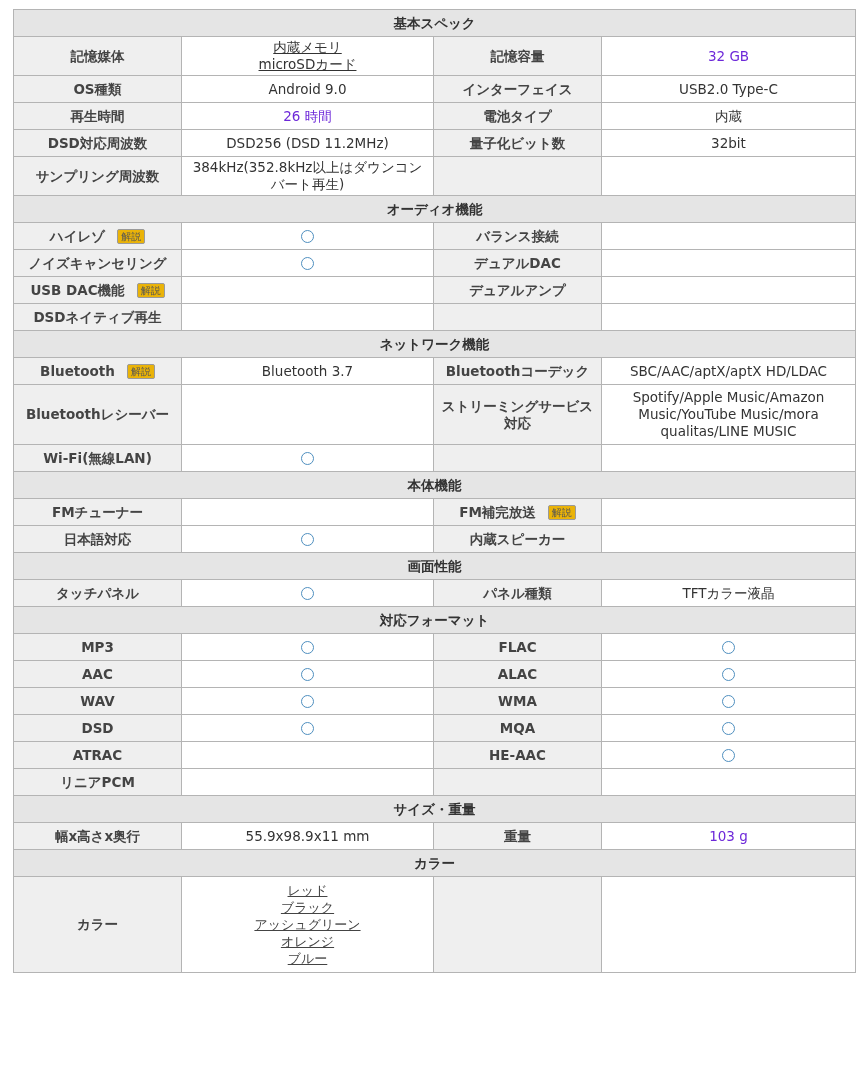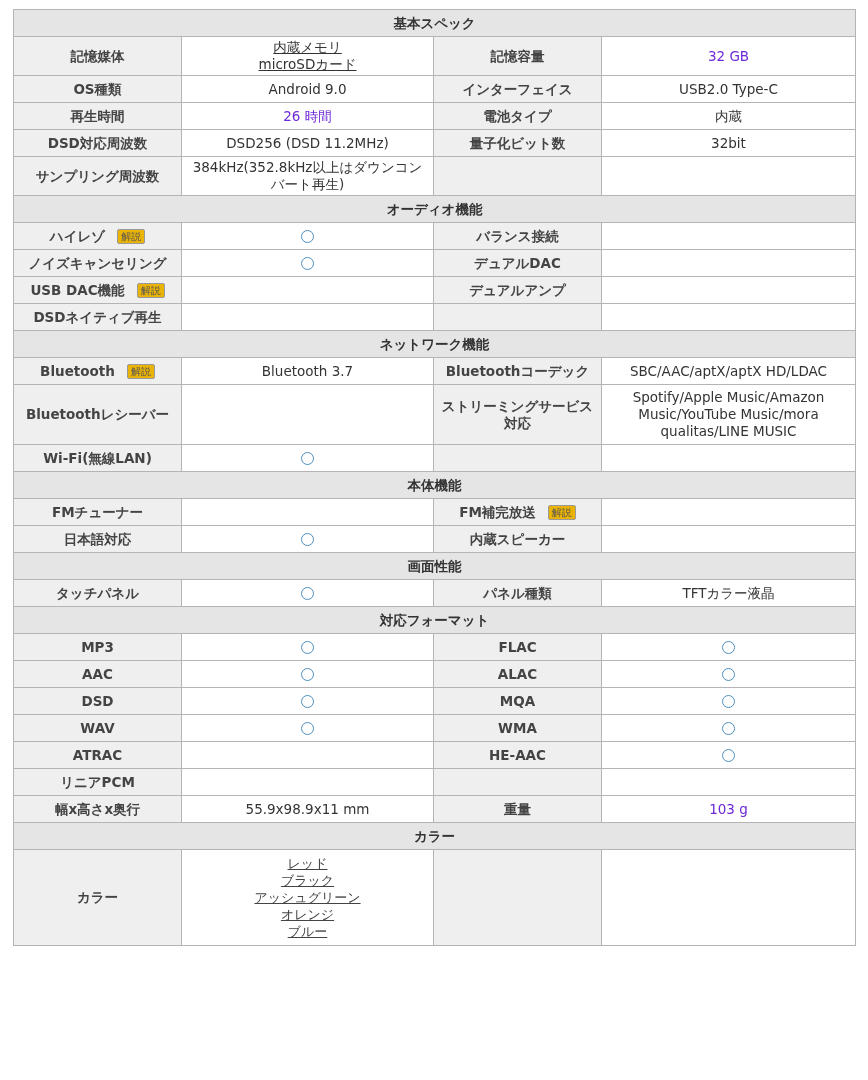--- a/index.html
+++ b/index.html
@@ -155,42 +155,45 @@
         <td class="label"><span>FLAC</span></td>
         <td class="val"><span class="circle"></span></td>
       </tr>
       <tr>
         <td class="label"><span>AAC</span></td>
         <td class="val"><span class="circle"></span></td>
         <td class="label"><span>ALAC</span></td>
         <td class="val"><span class="circle"></span></td>
       </tr>
       <tr>
+        <td class="label"><span>WAV</span></td>
+        <td class="val"><span class="circle"></span></td>
+        <td class="label"><span>WMA</span></td>
+        <td class="val"><span class="circle"></span></td>
+      </tr>
+      <tr>
         <td class="label"><span>DSD</span></td>
         <td class="val"><span class="circle"></span></td>
         <td class="label"><span>MQA</span></td>
         <td class="val"><span class="circle"></span></td>
       </tr>
       <tr>
-        <td class="label"><span>WAV</span></td>
-        <td class="val"><span class="circle"></span></td>
-        <td class="label"><span>WMA</span></td>
-        <td class="val"><span class="circle"></span></td>
-      </tr>
-      <tr>
         <td class="label"><span>ATRAC</span></td>
         <td class="val"><span></span></td>
         <td class="label"><span>HE-AAC</span></td>
         <td class="val"><span class="circle"></span></td>
       </tr>
       <tr>
         <td class="label"><span>リニアPCM</span></td>
         <td class="val"><span></span></td>
         <td class="label"><span></span></td>
         <td class="val"><span></span></td>
+      </tr>
+      <tr>
+        <th class="section" colspan="4">サイズ・重量</th>
       </tr>
       <tr>
         <td class="label"><span>幅x高さx奥行</span></td>
         <td class="val"><span>55.9x98.9x11 mm</span></td>
         <td class="label"><span>重量</span></td>
         <td class="val link"><span>103 g</span></td>
       </tr>
       <tr>
         <th class="section" colspan="4">カラー</th>
       </tr>

